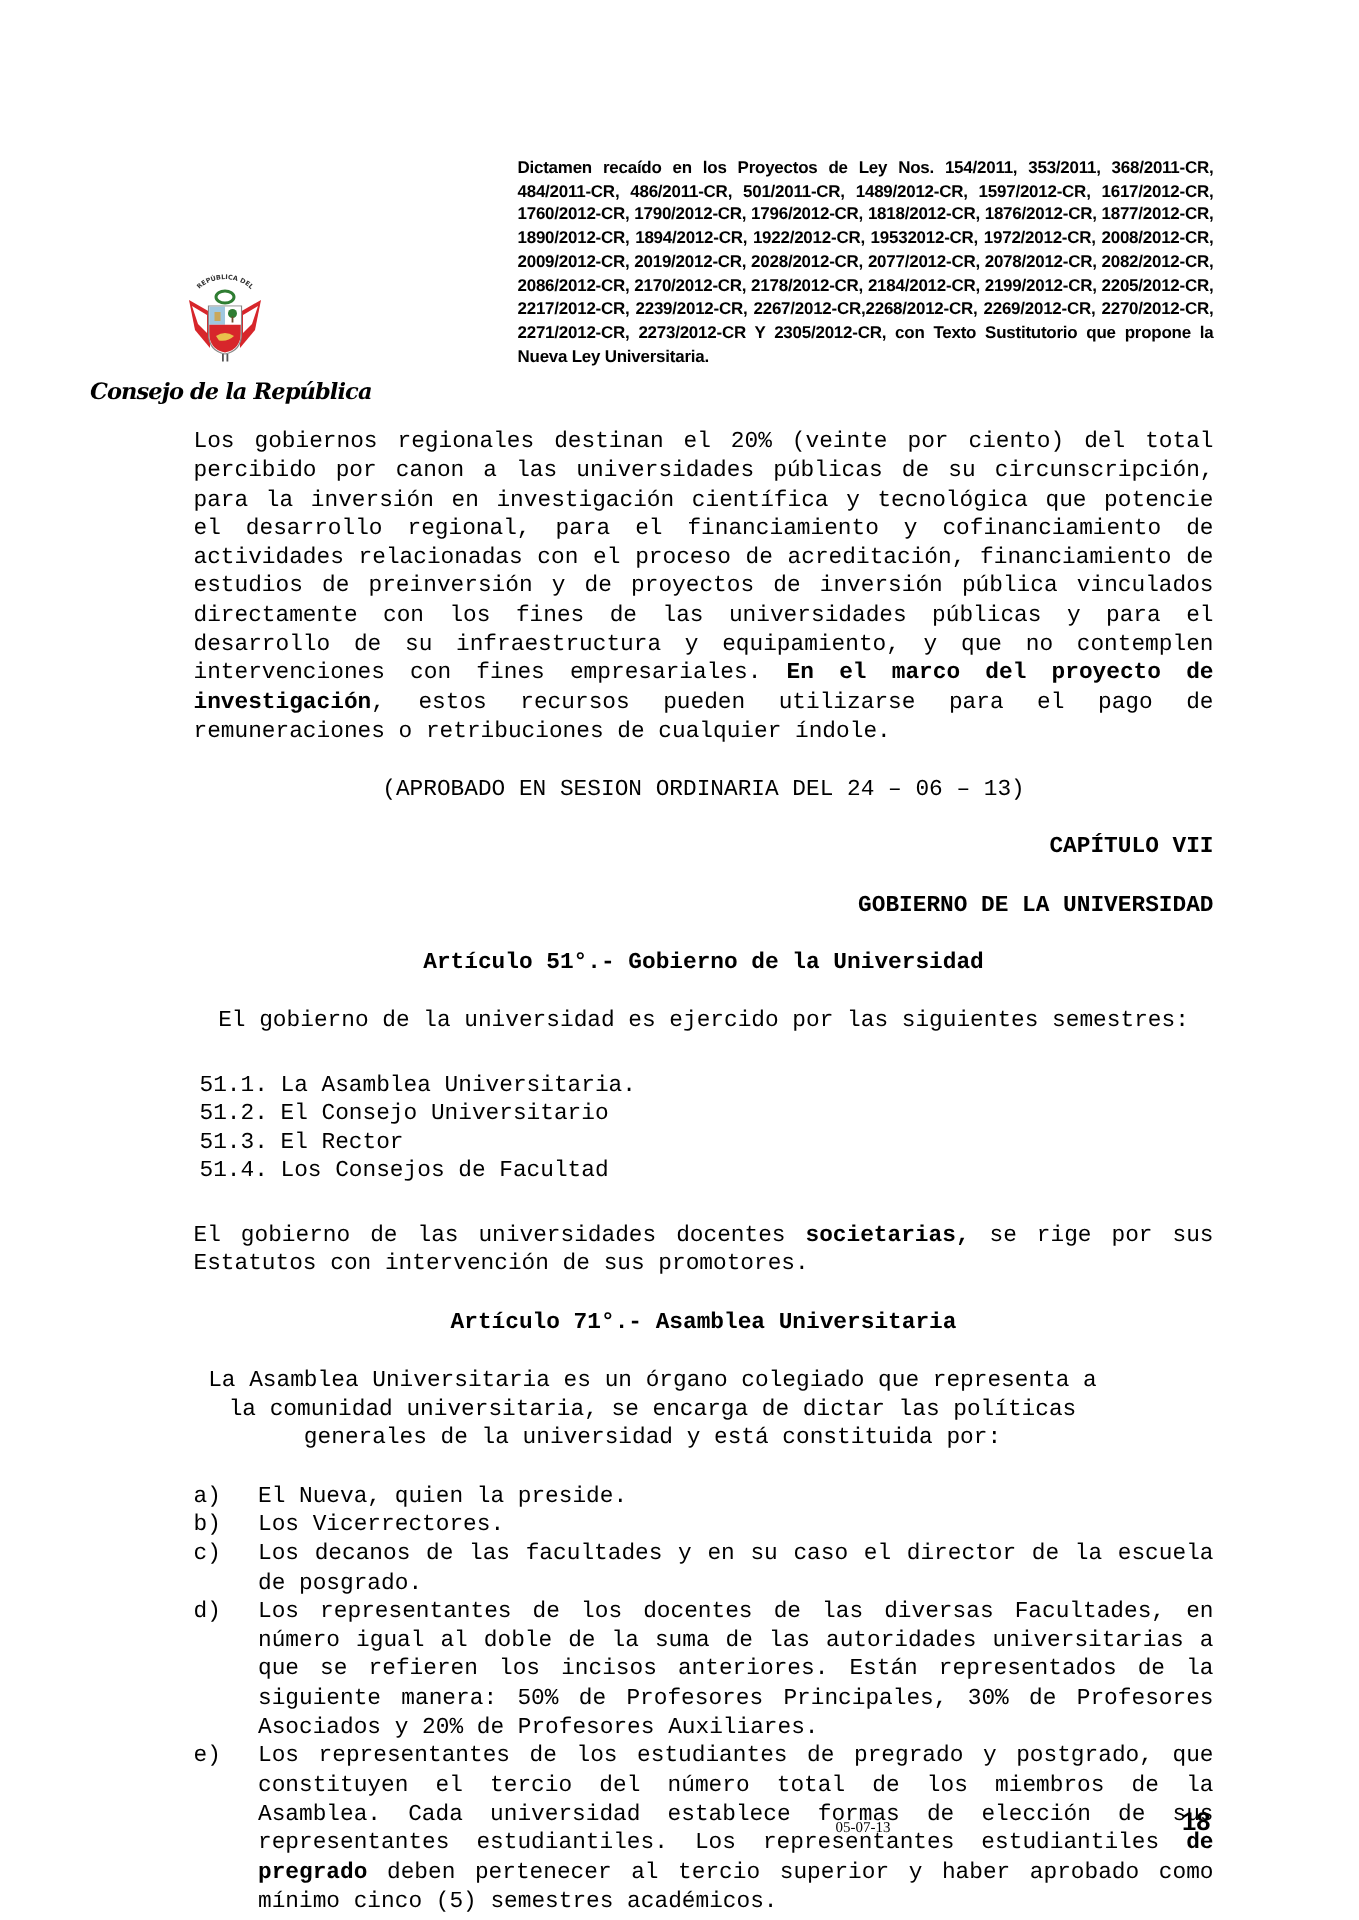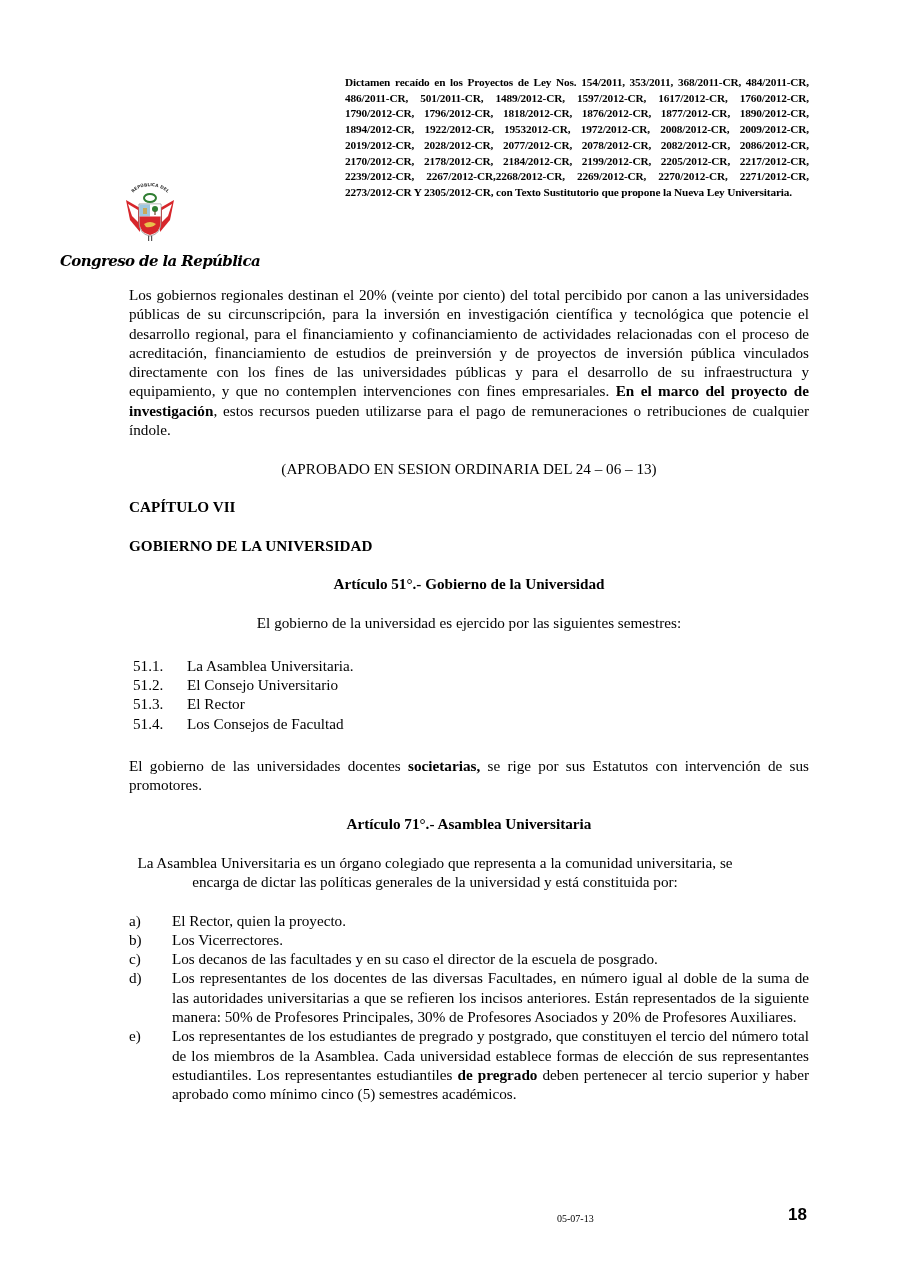--- a/index.html
+++ b/index.html
@@ -4,30 +4,30 @@
 <style>
   html, body { margin: 0; padding: 0; background: #ffffff; }
   body { width: 906px; height: 1280px; position: relative; overflow: hidden; color: #000; }
   .page { position: absolute; left: 0; top: 0; width: 906px; height: 1280px; background: #fff; }
 
   
   .logo-block { position: absolute; left: 60px; top: 178px; width: 180px; text-align: center; }
   .emblem { width: 64px; height: 66px; margin: 0 auto; display: block; }
   .congress-name { font-family: "DejaVu Serif", serif; font-style: italic; font-weight: bold;
     font-size: 15px; letter-spacing: -0.6px; margin-top: 8px; white-space: nowrap; }
-  .dictamen { position: absolute; left: 345px; top: 75px; width: 464px;
-    font-family: Liberation Serif, serif; font-weight: bold; font-size: 11.3px;
+  .dictamen { position: absolute; left: 345px; top: 105px; width: 464px;
+    font-family: Liberation Sans, sans-serif; font-weight: bold; font-size: 11.3px;
     line-height: 15.7px; text-align: justify; letter-spacing: -0.15px; }
 
   
   .body { position: absolute; left: 129px; top: 285px; width: 680px;
-    font-family: Liberation Serif, serif; font-size: 15.2px; line-height: 19.3px; }
+    font-family: Liberation Mono, monospace; font-size: 15.2px; line-height: 19.3px; }
   .p { margin: 0; text-align: justify; }
   .gap { height: 19.3px; }
-  .center { text-align: left; font-weight: bold; }
+  .center { text-align: right; font-weight: bold; }
   .bold { font-weight: bold; }
   .plain-left { text-align: center; }
 
   .numlist { margin: 4px; padding: 0; list-style: none; }
   .numlist li { display: flex; }
   .numlist .num { width: 54px; flex: 0 0 54px; }
 
   .alist { margin: 0; padding: 0; list-style: none; }
   .alist li { display: flex; }
   .alist .letter { width: 43px; flex: 0 0 43px; }
@@ -62,21 +62,21 @@
       <rect x="21.5" y="26.5" width="10.5" height="12" fill="#9fc7df"></rect>
       <rect x="32" y="26.5" width="10.5" height="12" fill="#ffffff"></rect>
       <circle cx="37" cy="31" r="3" fill="#2f7d32"></circle>
       <rect x="36.4" y="33" width="1.2" height="4" fill="#6b4b2a"></rect>
       <rect x="25" y="30" width="4" height="6" fill="#c9a85a"></rect>
       <path d="M21.5,38.5 L42.5,38.5 L42.5,44 Q42.5,55 32,57 Q21.5,55 21.5,44 Z" fill="#d7262b"></path>
       <path d="M26,46 Q32,42 38,46 Q34,50 28,49 Z" fill="#e9c04c"></path>
       <rect x="30" y="58" width="1.2" height="5" fill="#555"></rect>
       <rect x="33" y="58" width="1.2" height="5" fill="#555"></rect>
     </svg>
-    <div class="congress-name">Congreso de la República</div>
+    <div class="congress-name">Consejo de la República</div>
   </div>
 
   <div class="dictamen">Dictamen recaído en los Proyectos de Ley Nos. 154/2011, 353/2011, 368/2011-CR, 484/2011-CR, 486/2011-CR, 501/2011-CR, 1489/2012-CR, 1597/2012-CR, 1617/2012-CR, 1760/2012-CR, 1790/2012-CR, 1796/2012-CR, 1818/2012-CR, 1876/2012-CR, 1877/2012-CR, 1890/2012-CR, 1894/2012-CR, 1922/2012-CR, 19532012-CR, 1972/2012-CR, 2008/2012-CR, 2009/2012-CR, 2019/2012-CR, 2028/2012-CR, 2077/2012-CR, 2078/2012-CR, 2082/2012-CR, 2086/2012-CR, 2170/2012-CR, 2178/2012-CR, 2184/2012-CR, 2199/2012-CR, 2205/2012-CR, 2217/2012-CR, 2239/2012-CR, 2267/2012-CR,2268/2012-CR, 2269/2012-CR, 2270/2012-CR, 2271/2012-CR, 2273/2012-CR Y  2305/2012-CR, con Texto Sustitutorio que propone la Nueva Ley Universitaria.</div>
 
   <div class="body">
     <p class="p"><span>Los gobiernos regionales destinan el 20% (veinte por ciento) del total percibido por canon a las universidades públicas de su circunscripción, para la inversión en investigación científica y tecnológica que potencie el desarrollo regional, para el financiamiento y cofinanciamiento de actividades relacionadas con el proceso de acreditación, financiamiento de estudios de preinversión y de proyectos de inversión pública vinculados directamente con los fines de las universidades públicas y para el desarrollo de su infraestructura y equipamiento, y que no contemplen intervenciones con fines empresariales. </span><span class="bold">En el marco del proyecto de investigación</span><span>, estos recursos pueden utilizarse para el pago de remuneraciones o retribuciones de cualquier índole.</span></p>
     <div class="gap"></div>
     <p class="p plain-left">(APROBADO EN SESION ORDINARIA DEL 24 – 06 – 13)</p>
     <div class="gap"></div>
     <p class="p center">CAPÍTULO VII</p>
@@ -108,21 +108,21 @@
     <div class="gap"></div>
     <p class="p"><span>El gobierno de las universidades docentes </span><span class="bold">societarias,</span><span> se rige por sus Estatutos con intervención de sus promotores.</span></p>
     <div class="gap"></div>
     <p class="p bold plain-left">Artículo 71°.-  Asamblea Universitaria</p>
     <div class="gap"></div>
     <p class="p plain-left" style="width:612px">La Asamblea Universitaria es un órgano colegiado que representa a la comunidad universitaria, se encarga de dictar las políticas generales de la universidad y está constituida por:</p>
     <div class="gap"></div>
     <ul class="alist">
       <li>
           <span class="letter">a)</span>
-          <span class="txt">El Rector, quien la proyecto.</span>
+          <span class="txt">El Nueva, quien la preside.</span>
         </li>
       <li>
           <span class="letter">b)</span>
           <span class="txt">Los Vicerrectores.</span>
         </li>
       <li>
           <span class="letter">c)</span>
           <span class="txt">Los decanos de las facultades y en su caso el director de la escuela de posgrado.</span>
         </li>
       <li>

